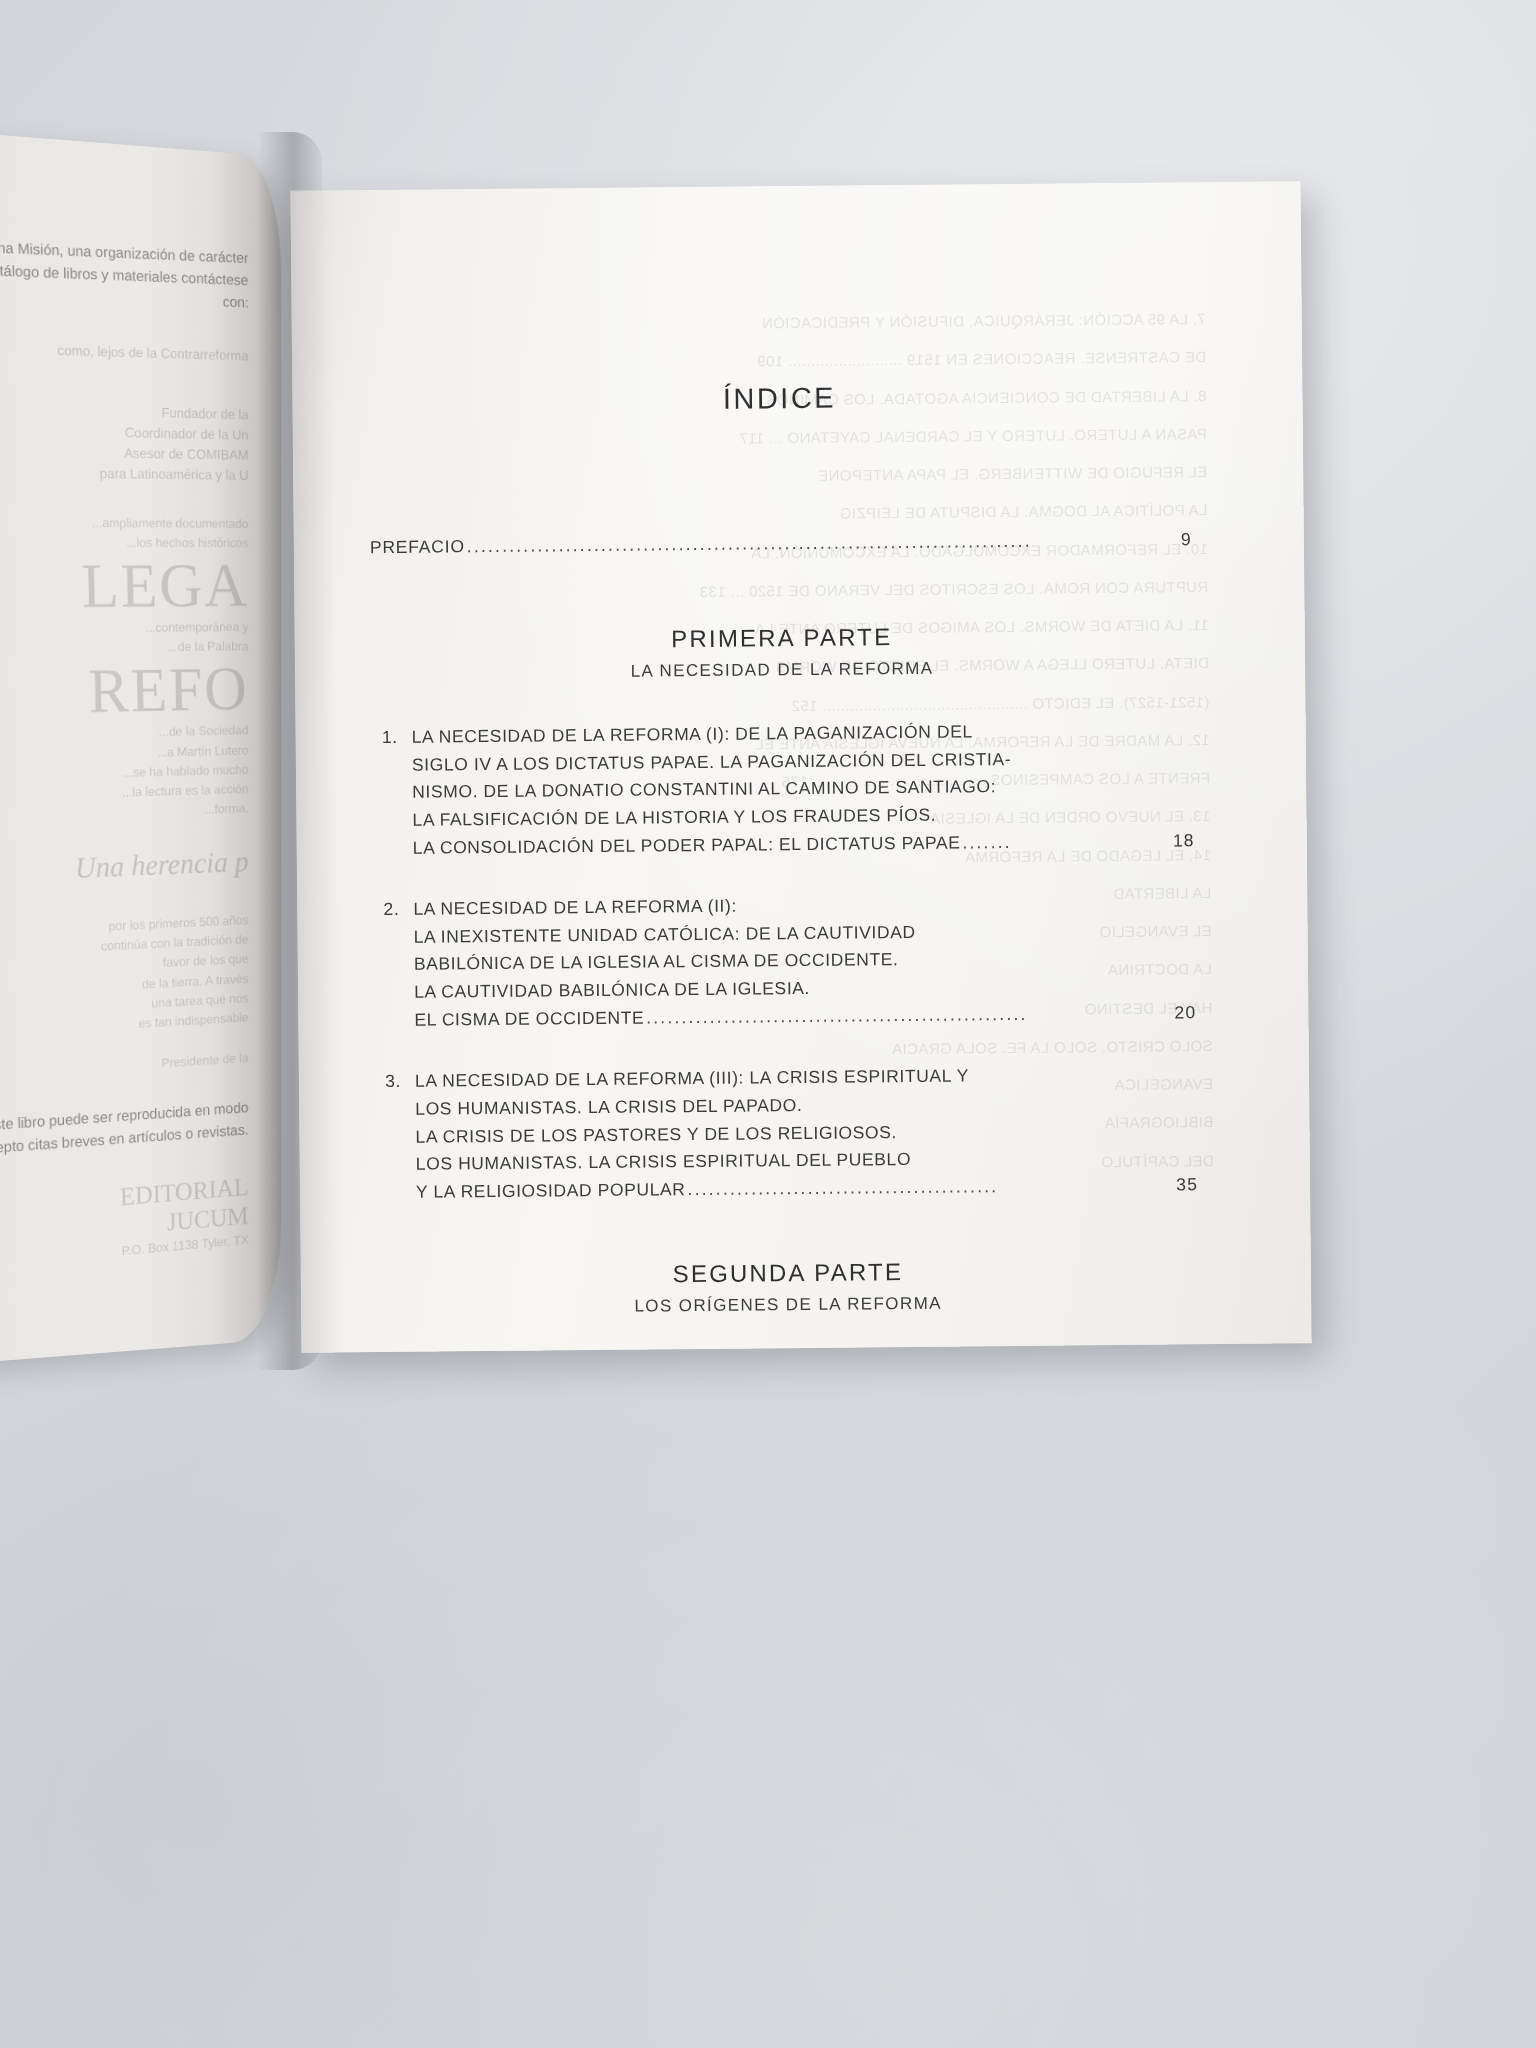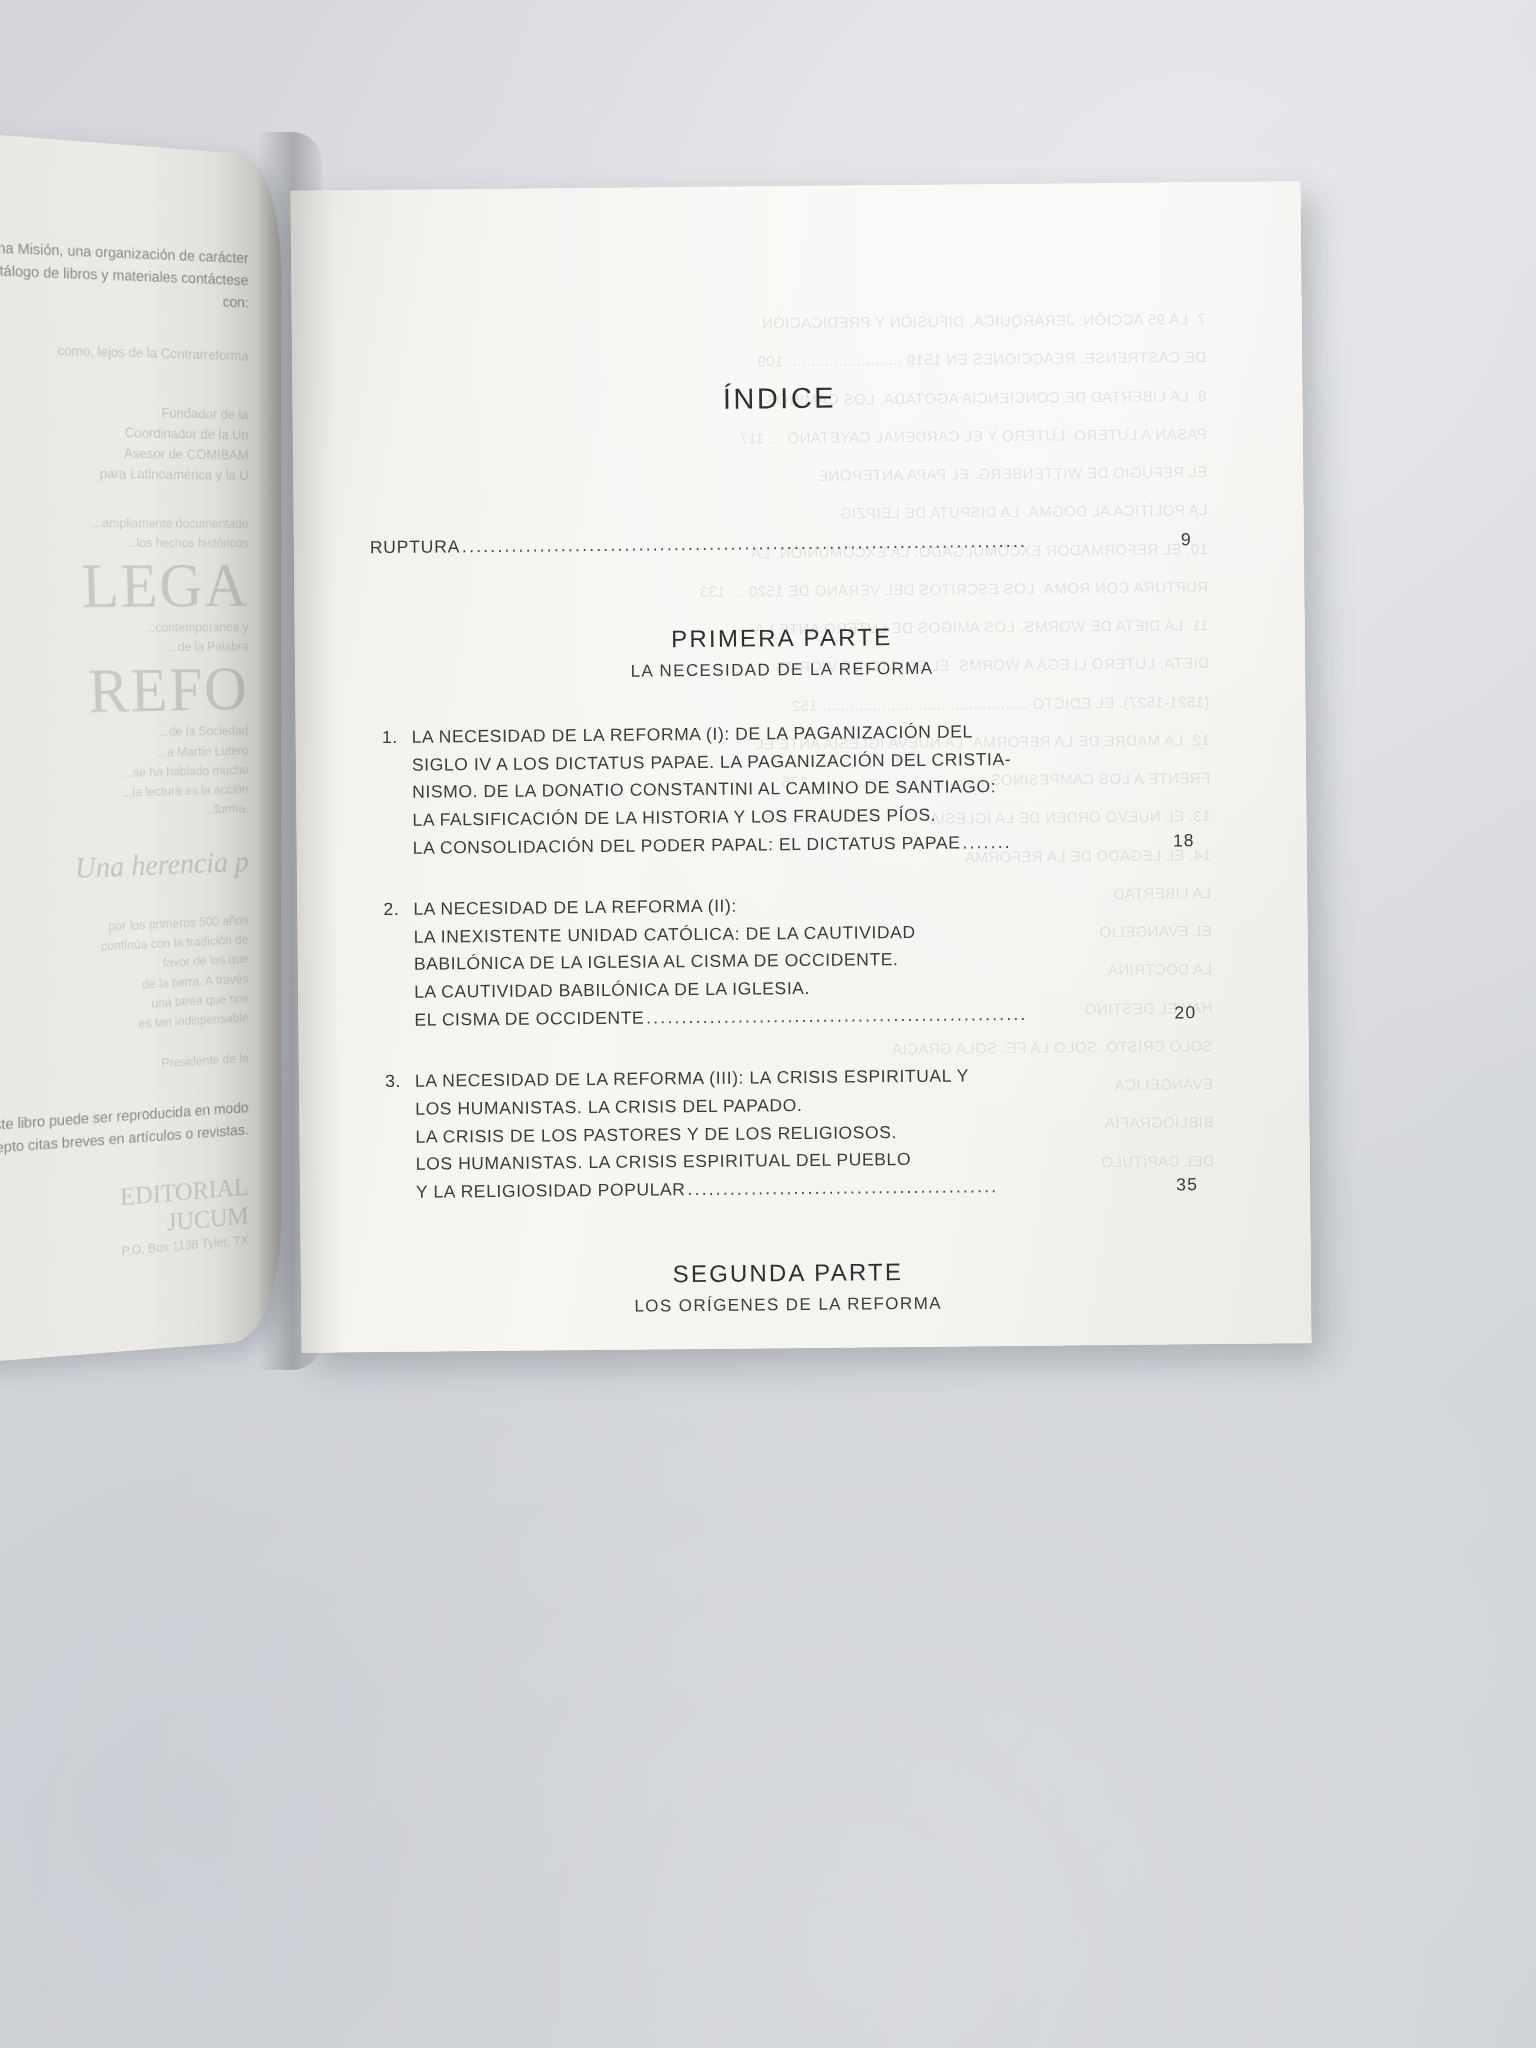--- a/index.html
+++ b/index.html
@@ -298,21 +298,21 @@
       <div class="bt">SOLO CRISTO. SOLO LA FE. SOLA GRACIA</div>
       <div class="bt">EVANGÉLICA</div>
       <div class="bt">BIBLIOGRAFÍA</div>
       <div class="bt">DEL CAPÍTULO</div>
     </div>
 
     <div id="index-content">
       <div id="index-title">ÍNDICE</div>
 
       <div class="prefacio-row">
-        <span class="txt">RUPTURA</span>
+        <span class="txt">PREFACIO</span>
         <span class="toc-dots">................................................................................</span>
         <span class="toc-page">9</span>
       </div>
 
       <div class="part-head">
         <div class="part-title">PRIMERA PARTE</div>
         <div class="part-sub">LA NECESIDAD DE LA REFORMA</div>
       </div>
 
       <div class="toc-row">

